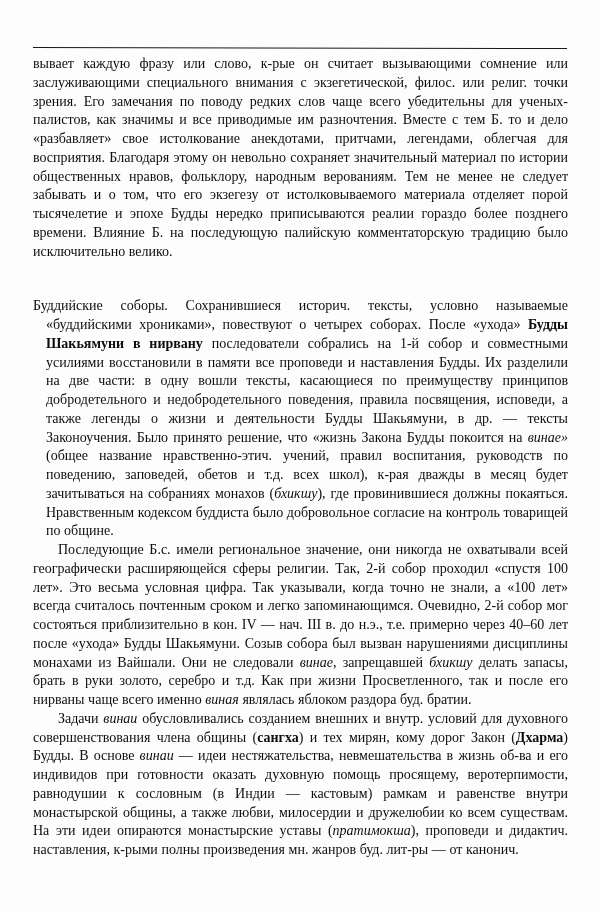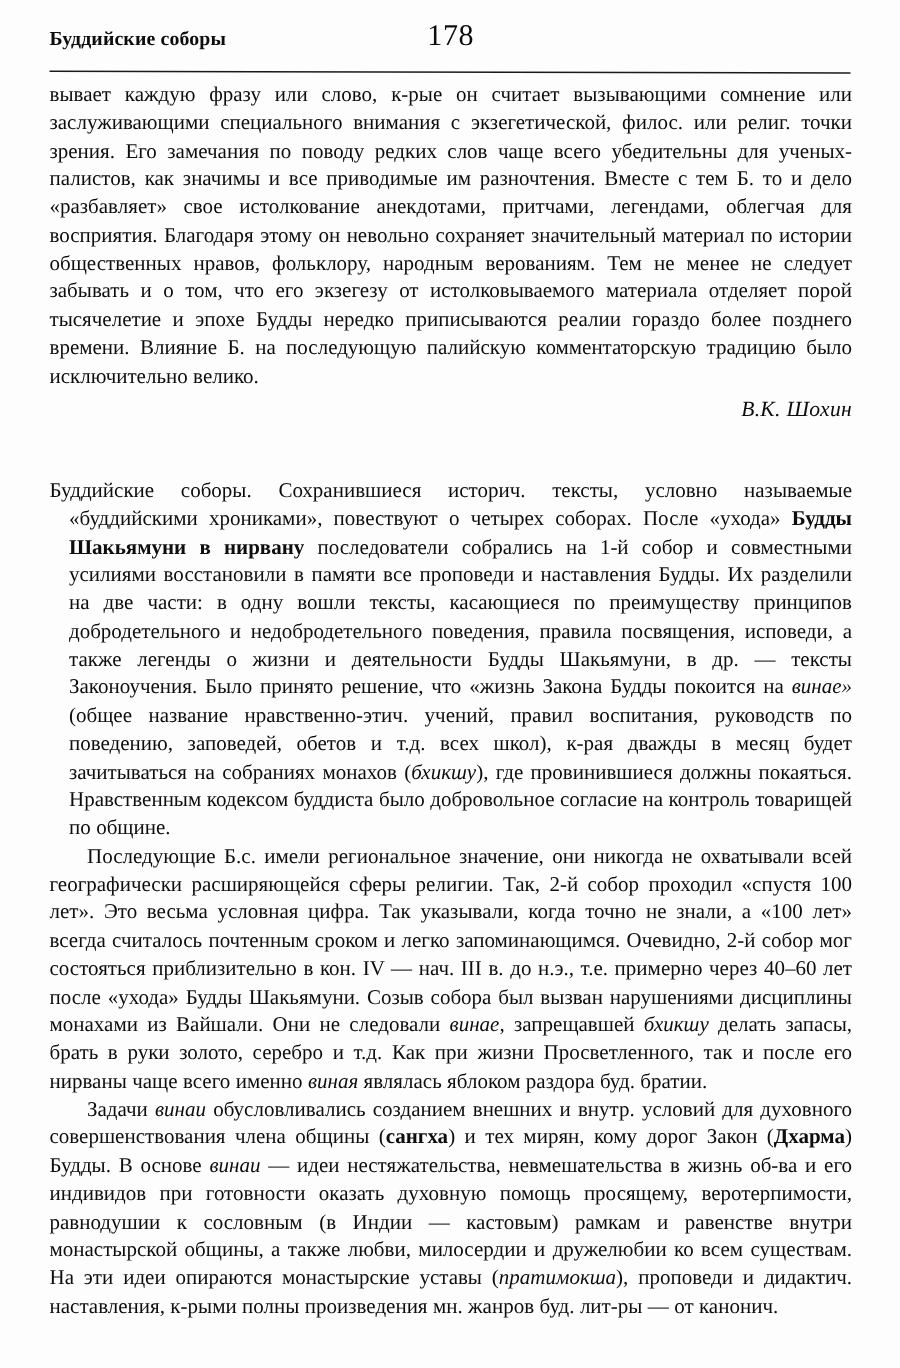--- a/index.html
+++ b/index.html
@@ -109,32 +109,27 @@
   b.term { font-weight: bold; }
   i.term { font-style: italic; }
 
   .entry p.para { text-indent: 25px; margin-top: 0; }
 </style>
 </head>
 <body>
 
 <div class="page">
 
-  <div class="runhead">
-    <div class="runhead-title">Буддийские соборы</div>
-    <div class="runhead-folio">178</div>
-  </div>
   <div class="runhead-rule"></div>
 
   <div class="column">
 
     <p class="cont">вывает каждую фразу или слово, к-рые он считает вызывающими сомнение или заслуживающими специального внимания с экзегетической, филос. или религ. точки зрения. Его замечания по поводу редких слов чаще всего убедительны для ученых-палистов, как значимы и все приводимые им разночтения. Вместе с тем Б. то и дело «разбавляет» свое истолкование анекдотами, притчами, легендами, облегчая для восприятия. Благодаря этому он невольно сохраняет значительный материал по истории общественных нравов, фольклору, народным верованиям. Тем не менее не следует забывать и о том, что его экзегезу от истолковываемого материала отделяет порой тысячелетие и эпохе Будды нередко приписываются реалии гораздо более позднего времени. Влияние Б. на последующую палийскую комментаторскую традицию было исключительно велико.</p>
 
 
-    <p class="signature">В.К. Шохин</p>
 
     <div class="entry">
 
       <p class="hang"><span class="headword">Буддийские соборы.</span><span> Сохранившиеся историч. тексты, условно называемые «буддийскими хрониками», повествуют о четырех соборах. После «ухода» </span><b class="term">Будды Шакьямуни в нирвану</b><span> последователи собрались на 1-й собор и совместными усилиями восстановили в памяти все проповеди и наставления Будды. Их разделили на две части: в одну вошли тексты, касающиеся по преимуществу принципов добродетельного и недобродетельного поведения, правила посвящения, исповеди, а также легенды о жизни и деятельности Будды Шакьямуни, в др. — тексты Законоучения. Было принято решение, что «жизнь Закона Будды покоится на </span><i class="term">винае»</i><span> (общее название нравственно-этич. учений, правил воспитания, руководств по поведению, заповедей, обетов и т.д. всех школ), к-рая дважды в месяц будет зачитываться на собраниях монахов (</span><i class="term">бхикшу</i><span>), где провинившиеся должны покаяться. Нравственным кодексом буддиста было добровольное согласие на контроль товарищей по общине.</span></p>
 
       <p class="para"><span>Последующие Б.с. имели региональное значение, они никогда не охватывали всей географически расширяющейся сферы религии. Так, 2-й собор проходил «спустя 100 лет». Это весьма условная цифра. Так указывали, когда точно не знали, а «100 лет» всегда считалось почтенным сроком и легко запоминающимся. Очевидно, 2-й собор мог состояться приблизительно в кон. IV — нач. III в. до н.э., т.е. примерно через 40–60 лет после «ухода» Будды Шакьямуни. Созыв собора был вызван нарушениями дисциплины монахами из Вайшали. Они не следовали </span><i class="term">винае</i><span>, запрещавшей </span><i class="term">бхикшу</i><span> делать запасы, брать в руки золото, серебро и т.д. Как при жизни Просветленного, так и после его нирваны чаще всего именно </span><i class="term">виная</i><span> являлась яблоком раздора буд. братии.</span></p>
 
       <p class="para"><span>Задачи </span><i class="term">винаи</i><span> обусловливались созданием внешних и внутр. условий для духовного совершенствования члена общины (</span><b class="term">сангха</b><span>) и тех мирян, кому дорог Закон (</span><b class="term">Дхарма</b><span>) Будды. В основе </span><i class="term">винаи</i><span> — идеи нестяжательства, невмешательства в жизнь об-ва и его индивидов при готовности оказать духовную помощь просящему, веротерпимости, равнодушии к сословным (в Индии — кастовым) рамкам и равенстве внутри монастырской общины, а также любви, милосердии и дружелюбии ко всем существам. На эти идеи опираются монастырские уставы (</span><i class="term">пратимокша</i><span>), проповеди и дидактич. наставления, к-рыми полны произведения мн. жанров буд. лит-ры — от канонич. </span></p>
 
     </div>

